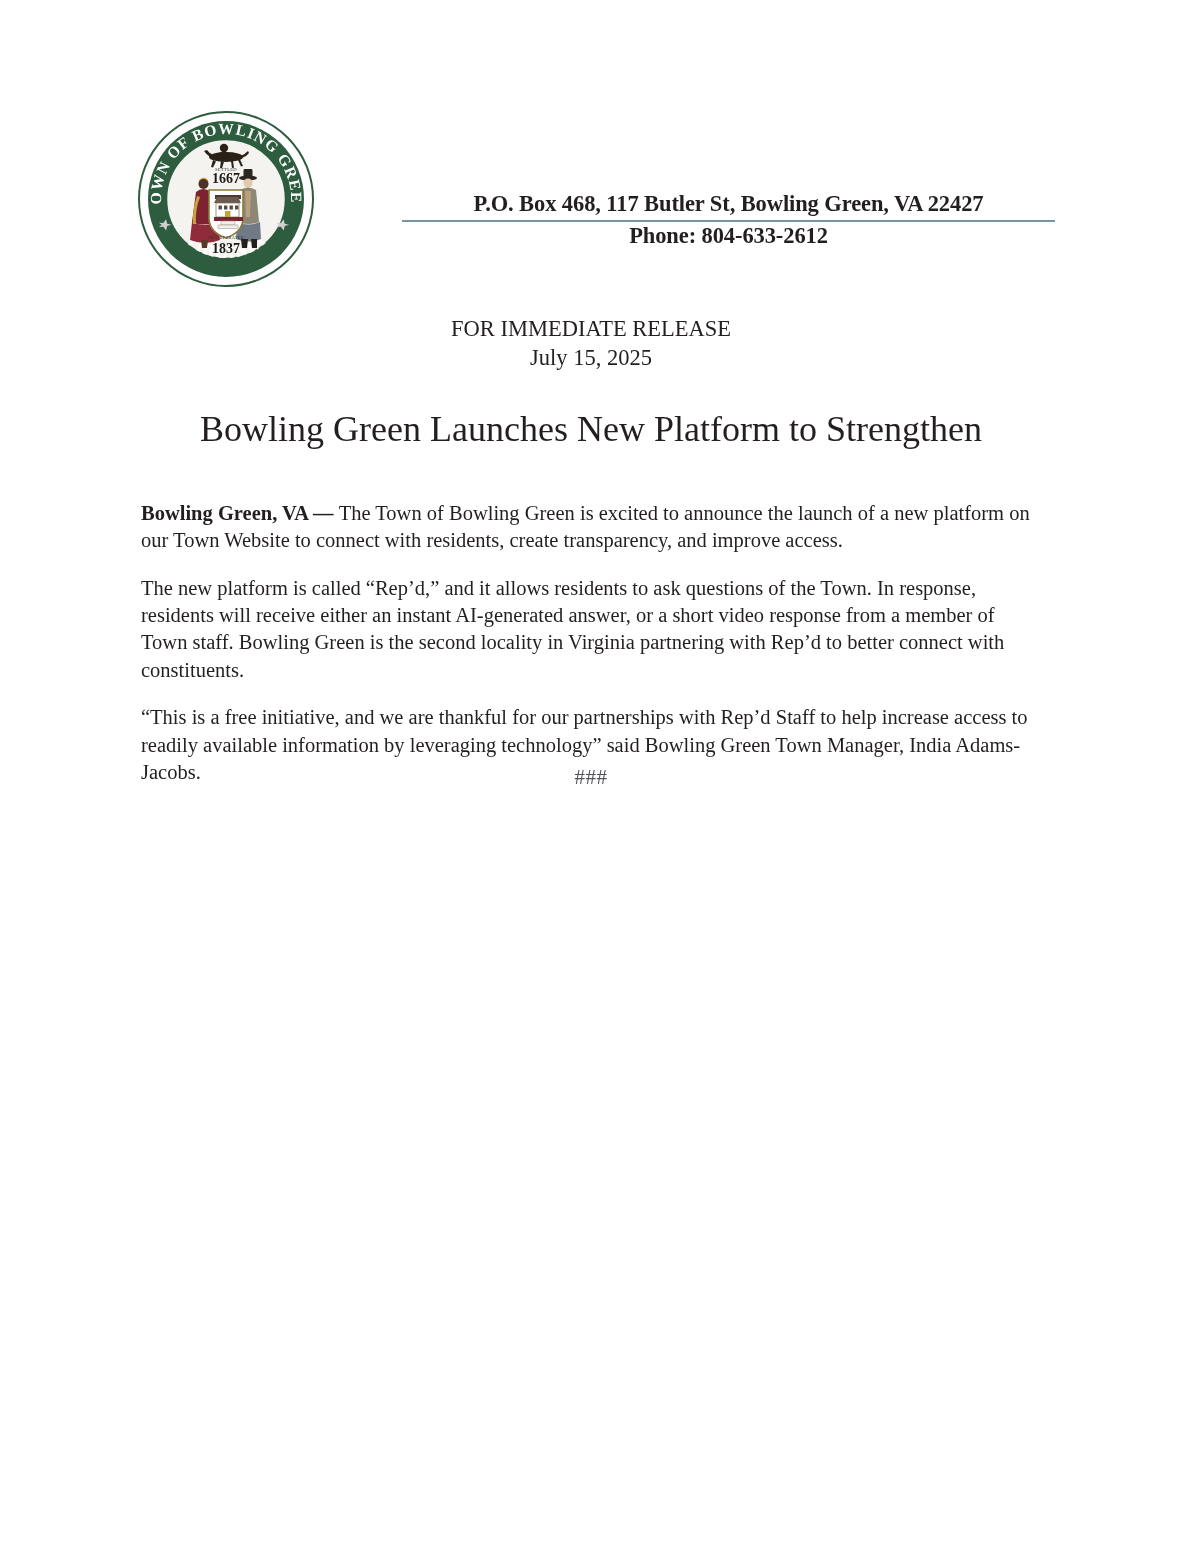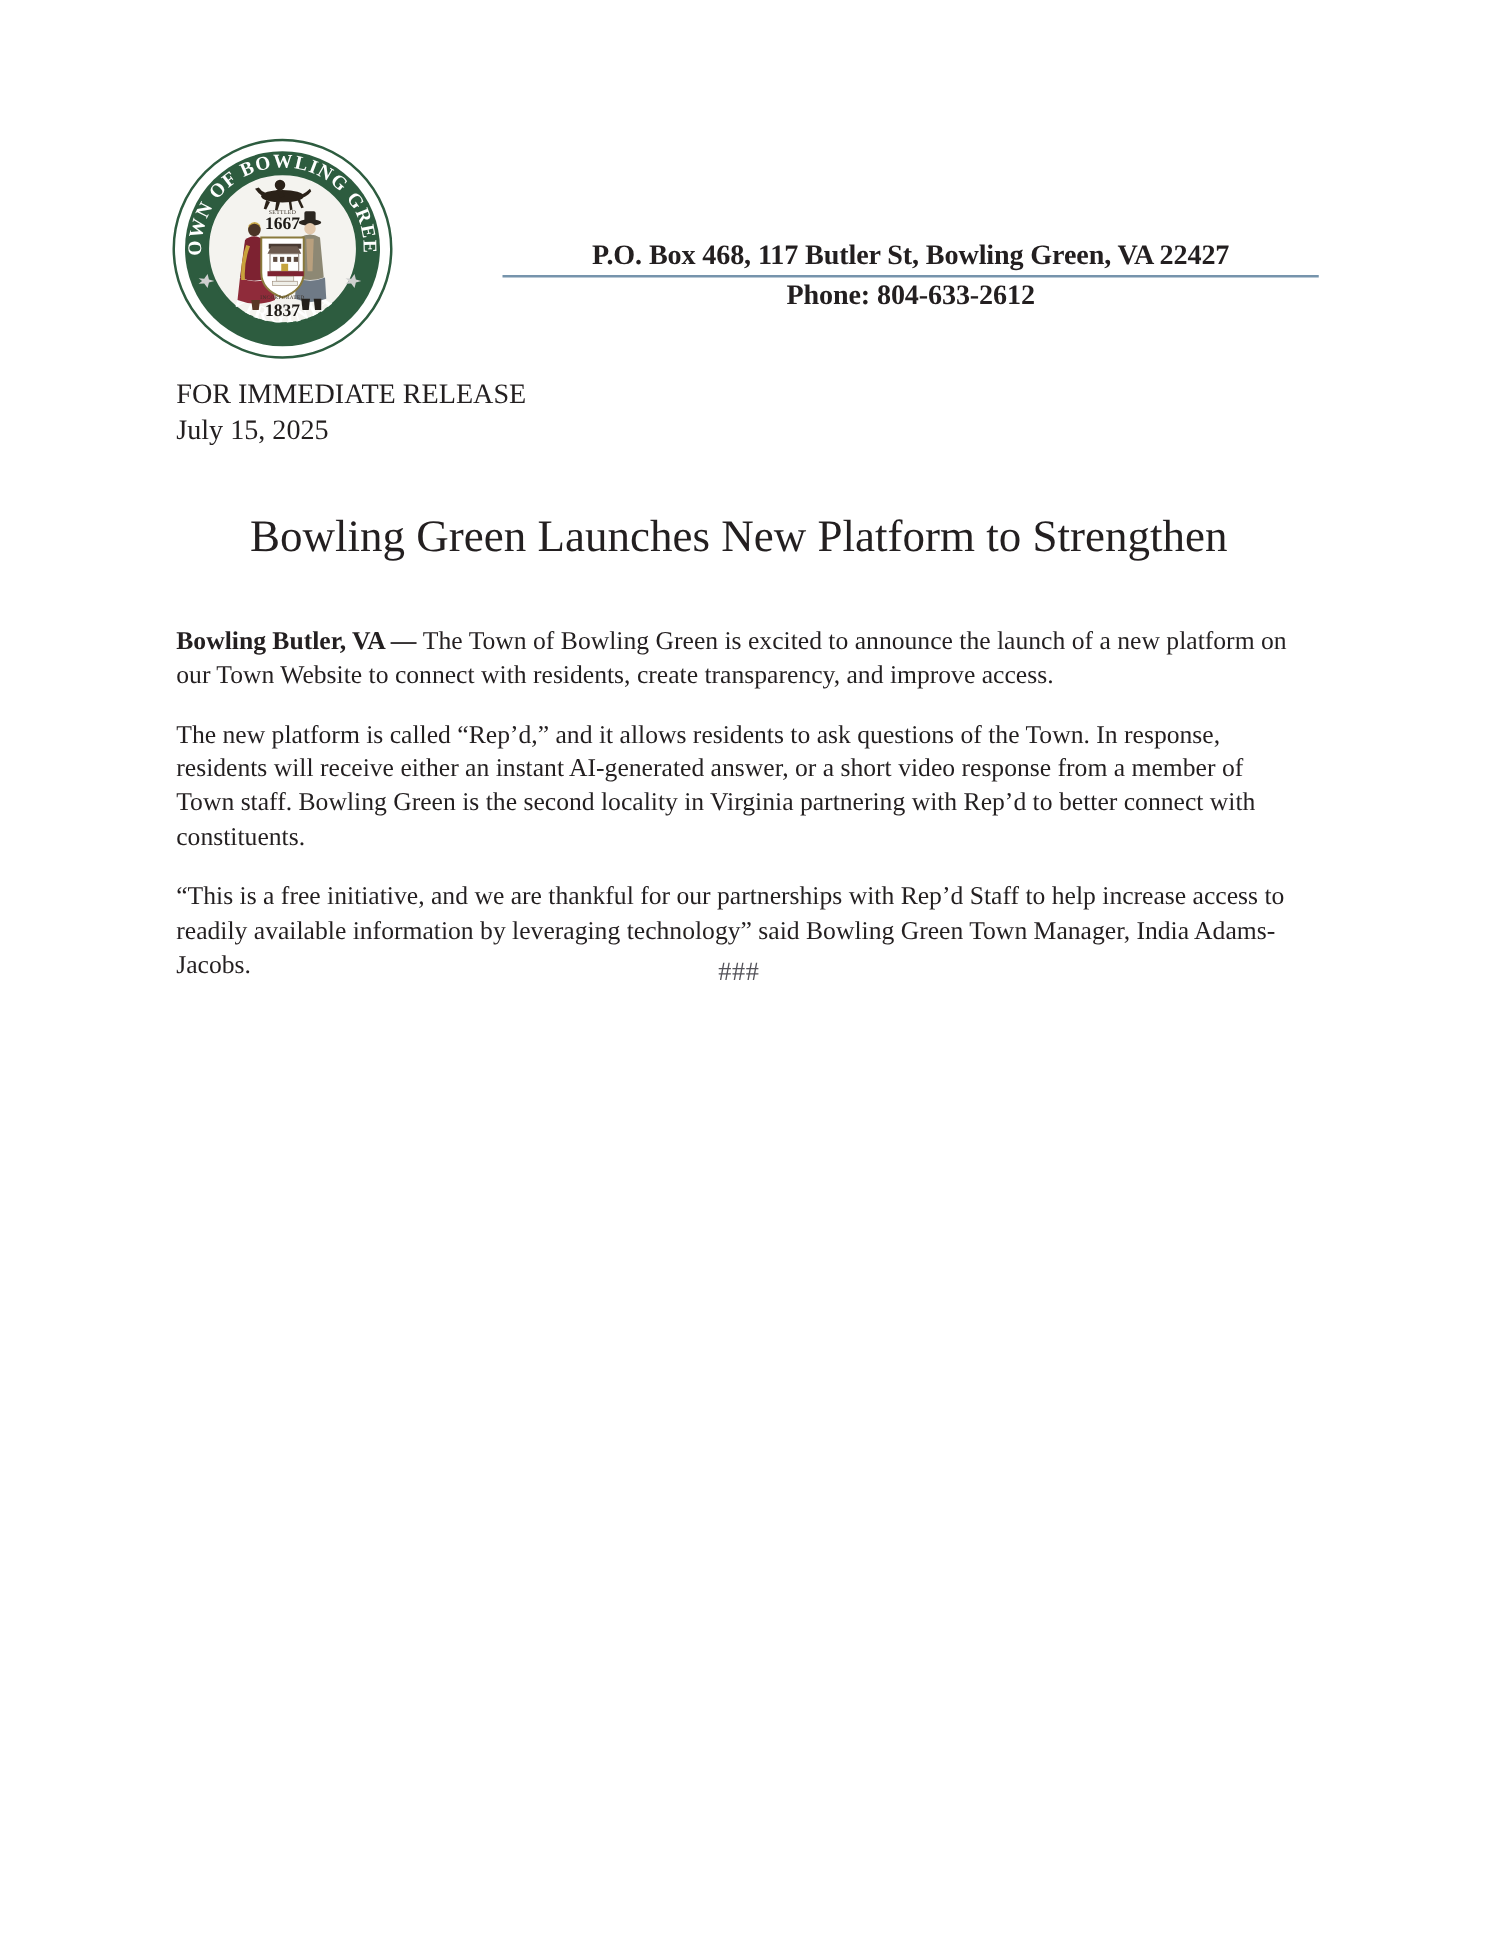--- a/index.html
+++ b/index.html
@@ -52,22 +52,23 @@
     border-top: 2px solid #7694ac;
     width: 100%;
     margin: 1px 0 0 0;
     height: 0;
   }
 
   
   .release-block {
     position: absolute;
     left: 141px;
-    top: 300px;
+    top: 314px;
     width: 900px;
+    text-align: center;
   }
   .release-line {
     font-size: 22.5px;
     line-height: 1.29;
   }
 
   
   .headline {
     position: absolute;
     left: 141px;
@@ -204,20 +205,20 @@
   <div class="release-block">
     <div class="release-line">FOR IMMEDIATE RELEASE</div>
     <div class="release-line">July 15, 2025</div>
   </div>
 
   <div class="headline">
     <div>Bowling Green Launches New Platform to Strengthen</div>
   </div>
 
   <div class="body-copy">
-    <p><span class="dateline">Bowling Butler, VA — </span><span>The Town of Bowling Green is excited to announce the launch of a new platform on our Town Website to connect with residents, create transparency, and improve access.</span></p>
+    <p><span class="dateline">Bowling Green, VA — </span><span>The Town of Bowling Green is excited to announce the launch of a new platform on our Town Website to connect with residents, create transparency, and improve access.</span></p>
     <p>The new platform is called “Rep’d,” and it allows residents to ask questions of the Town. In response, residents will receive either an instant AI-generated answer, or a short video response from a member of Town staff. Bowling Green is the second locality in Virginia partnering with Rep’d to better connect with constituents.</p>
     <p>“This is a free initiative, and we are thankful for our partnerships with Rep’d Staff to help increase access to readily available information by leveraging technology” said Bowling Green Town Manager, India Adams-Jacobs.</p>
   </div>
 
   <div class="endmark">###</div>
 
 </div>
 
 </body></html>

